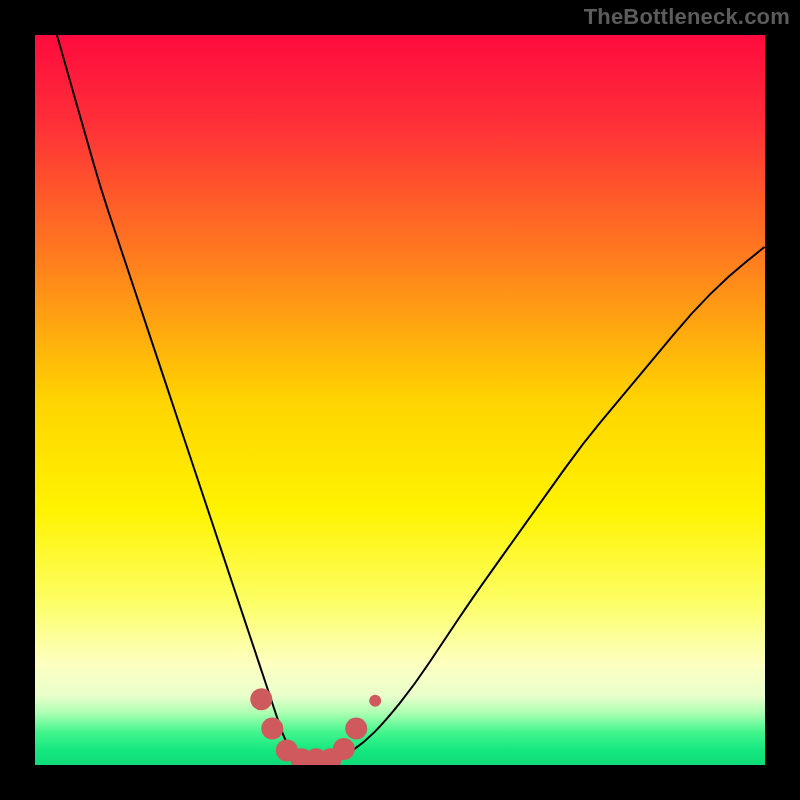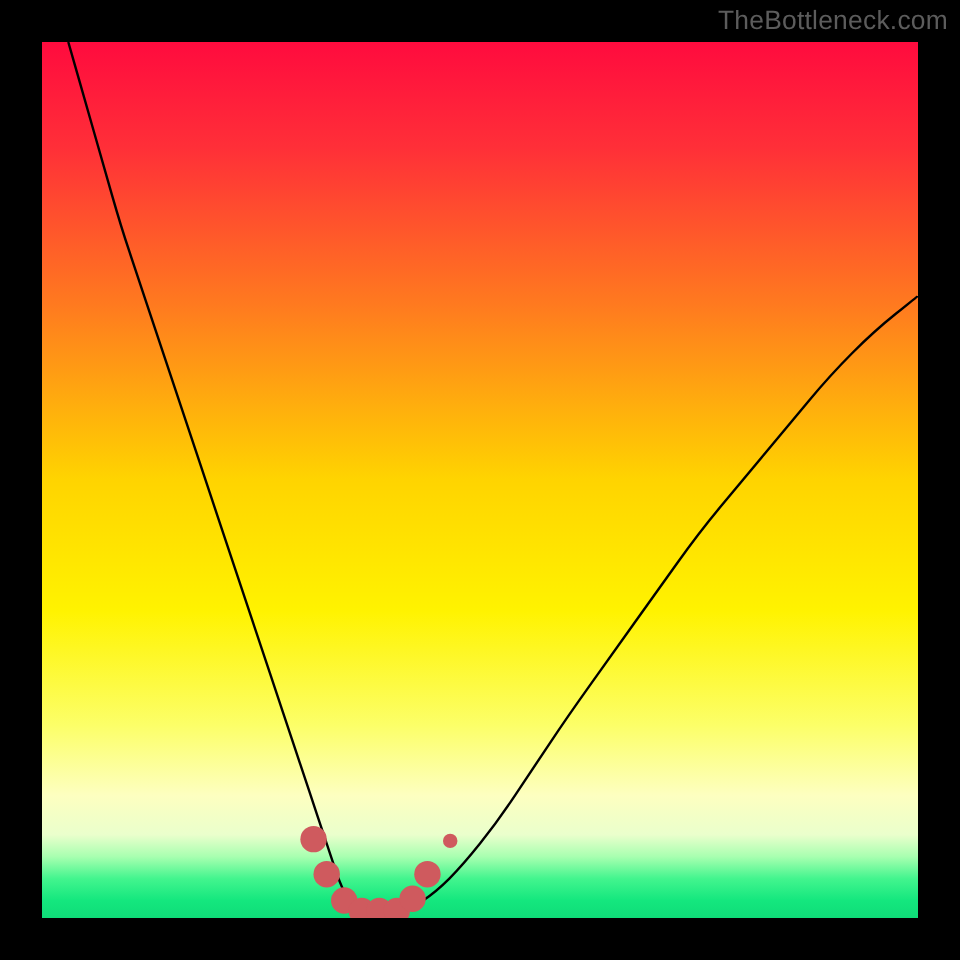--- a/index.html
+++ b/index.html
@@ -26,21 +26,21 @@
     width: 730px;
     height: 730px;
     overflow: hidden;
   }
   .watermark {
     position: absolute;
     top: 4px;
     right: 10px;
     color: #5c5c5c;
     font-size: 22px;
-    font-weight: 400;
+    font-weight: 700;
     letter-spacing: 0.2px;
   }
   svg {
     display: block;
   }
 </style>
 </head>
 <body>
 
 <div class="frame">

